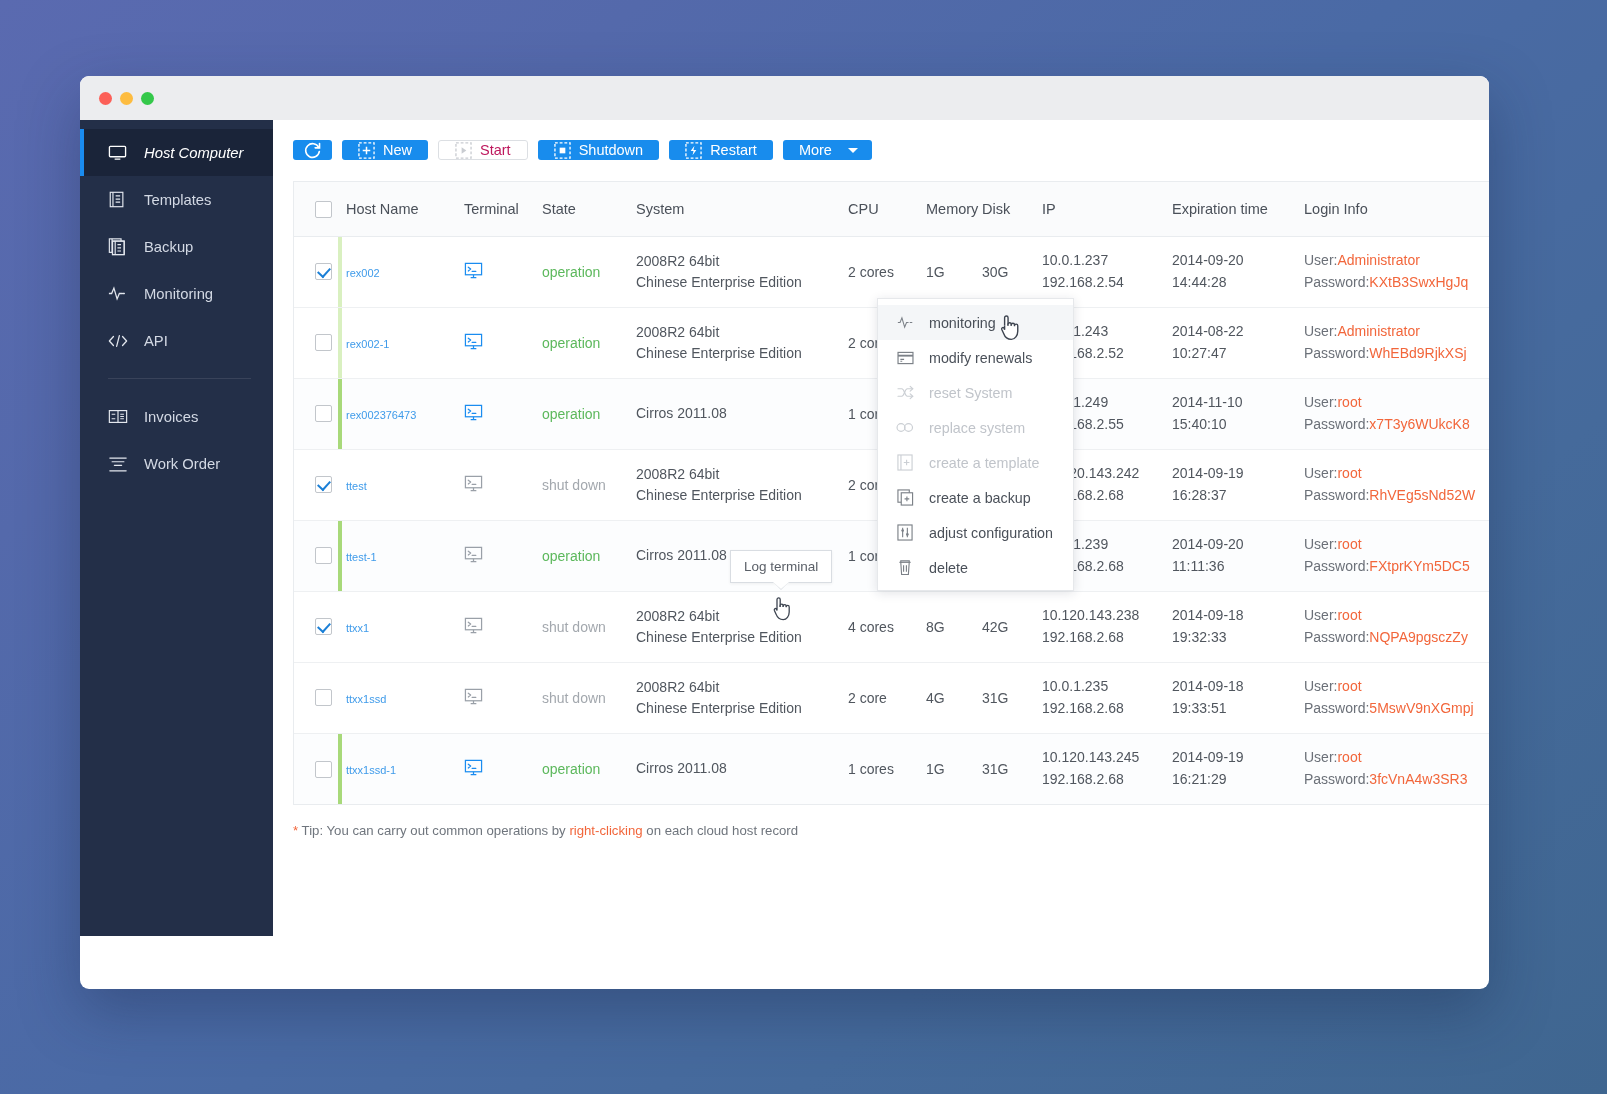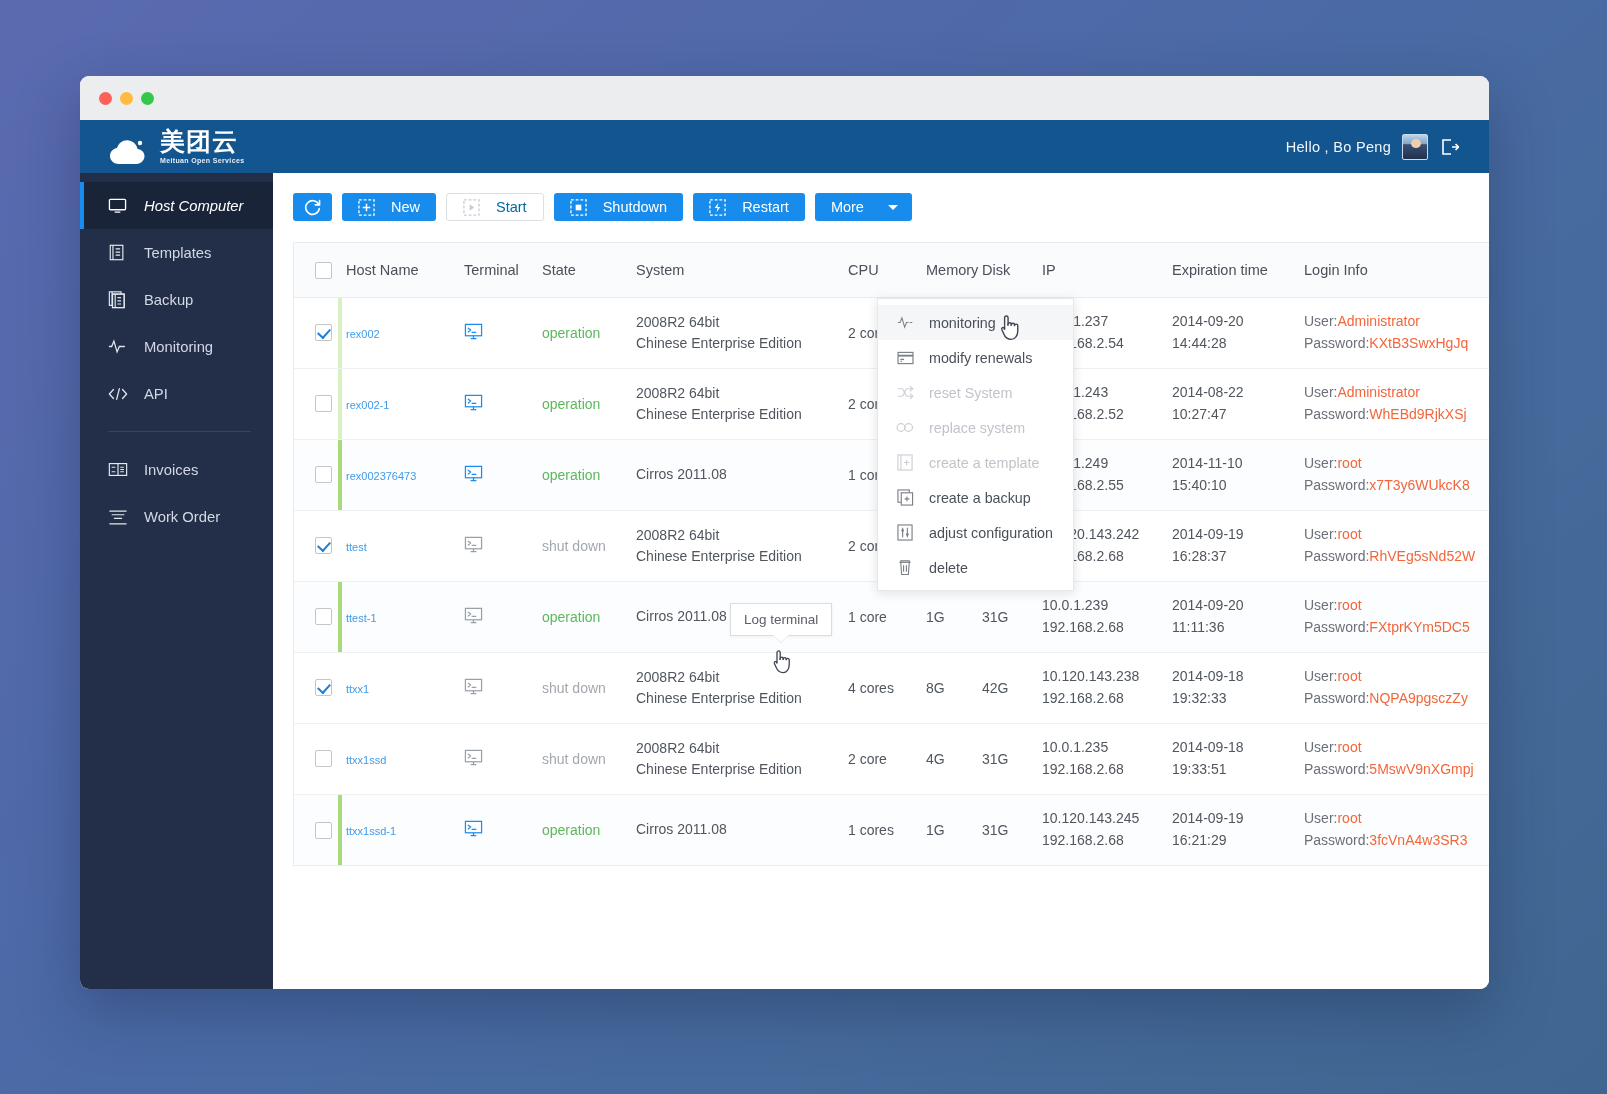--- a/index.html
+++ b/index.html
@@ -88,28 +88,28 @@
   }
   .nav-gap-top { height: 9px; }
 
   
   .main { flex: 1; background: #ffffff; position: relative; }
   .toolbar {
     display: flex; align-items: center; gap: 10px;
     padding: 20px 0 0 20px;
   }
   .btn {
-    height: 28px; border-radius: 3px; border: none;
+    height: 20px; border-radius: 3px; border: none;
     background: #188ced; color: #fff; font-size: 14.5px;
-    display: inline-flex; align-items: center; gap: 16px;
+    display: inline-flex; align-items: center; gap: 8px;
     padding: 0 16px; cursor: pointer; font-family: inherit;
   }
   .btn.icon-only { width: 39px; padding: 0; justify-content: center; }
   .btn.disabled {
-    background: #ffffff; color: #0369a1; border: 1px solid #dcdfe3; cursor: default;
+    background: #ffffff; color: #be185d; border: 1px solid #dcdfe3; cursor: default;
   }
   .btn .g { display: flex; align-items: center; }
   .btn.more { padding-right: 14px; position: relative; }
   .caret {
     width: 0; height: 0; border-left: 5px solid transparent;
     border-right: 5px solid transparent; border-top: 5px solid #fff;
     margin-left: 8px;
   }
 
   
@@ -215,44 +215,20 @@
 <body>
 
 <div class="window">
 
   <div class="titlebar">
     <span class="dot red"></span>
     <span class="dot yellow"></span>
     <span class="dot green"></span>
   </div>
 
-  <div class="brandbar">
-    <div class="brand">
-      <div class="brand-cloud">
-        <svg width="42" height="28" viewBox="0 0 42 28">
-          <path fill="#ffffff" d="M10 26c-5 0-9-3.5-9-8 0-4 3-7.3 7-7.9C9.3 5.6 13.3 2.3 18 2.3c5.2 0 9.6 3.7 10.5 8.6 4 .3 7 3.3 7 7.2 0 4-3.4 7.9-8 7.9z"></path>
-          <circle fill="#ffffff" cx="31" cy="5" r="2.2"></circle>
-        </svg>
-      </div>
-      <div class="brand-text">
-        <span class="brand-cn">美团云</span>
-        <span class="brand-en">Meituan Open Services</span>
-      </div>
-    </div>
-    <div class="user-area">
-      <span class="hello">Hello , Bo Peng</span>
-      <span class="avatar"></span>
-      <span class="logout-icon">
-        <svg width="20" height="20" viewBox="0 0 20 20" fill="none" stroke="#ffffff" stroke-width="1.6">
-          <path d="M12 3H4v14h8"></path>
-            <path d="M13 10h6M16.5 7l3 3-3 3"></path>
-        </svg>
-      </span>
-    </div>
-  </div>
 
   <div class="body">
 
     <div class="sidebar">
       <div class="nav-gap-top"></div>
 
       <div class="nav-item active">
         <span class="ico">
           <svg width="19" height="19" viewBox="0 0 20 20" fill="none" stroke="#fff" stroke-width="1.4">
             <rect x="1.5" y="3.5" width="17" height="11" rx="1"></rect>
@@ -674,20 +650,23 @@
                 </td>
                 <td class="two-line">
                   <div><span class="user-lbl">User:</span><span class="user-val">root</span></div>
                   <div><span class="user-lbl">Password:</span><span class="user-val">3fcVnA4w3SR3</span></div>
                 </td>
               </tr>
             </tbody>
         </table>
       </div>
 
+      <div class="tip">
+        <span class="star">*</span><span> Tip: You can carry out common operations by </span><span class="hl">right-clicking</span><span> on each cloud host record</span>
+      </div>
 
       <div class="tooltip">
         <span>Log terminal</span>
       </div>
 
       <div class="cursor" style="left:498px; top:476px;">
         <svg width="22" height="26" viewBox="0 0 22 26" fill="none" stroke="#3d4450" stroke-width="1.3">
           <path d="M6 11V3.5a1.6 1.6 0 0 1 3.2 0V11" fill="#fff"></path>
           <path d="M9.2 11V9.6a1.5 1.5 0 0 1 3 0V11" fill="#fff"></path>
           <path d="M12.2 11v-.9a1.5 1.5 0 0 1 3 0V11" fill="#fff"></path>

